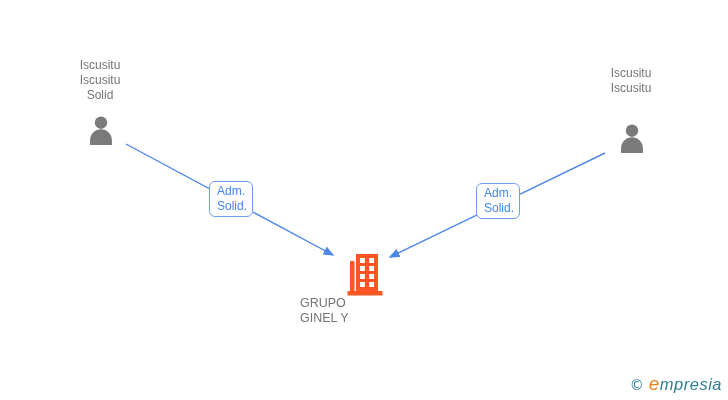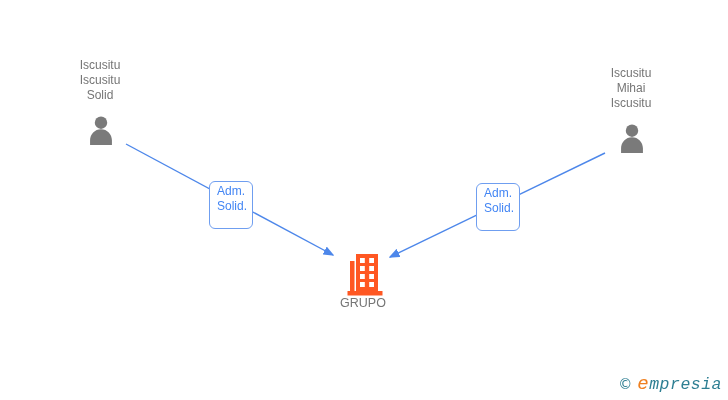--- a/index.html
+++ b/index.html
@@ -24,57 +24,56 @@
     text-align: center;
     font-size: 12px;
     line-height: 15px;
     color: #757575;
   }
   .person-name div { white-space: pre; }
   .person-icon-wrap { position: absolute; width: 30px; height: 30px; }
   .edge-label {
     position: absolute;
     width: 44px;
-    height: 48px;
+    height: 36px;
     background: #ffffff;
     border: 1.5px solid #6f9ef0;
     border-radius: 6px;
     padding: 2px 0 0 7px;
     font-size: 12px;
     line-height: 15px;
     color: #4285f4;
   }
   .edge-label div { white-space: pre; }
   .company-node { position: absolute; }
   .company-icon-wrap { position: absolute; left: 346px; top: 253px; width: 38px; height: 43px; }
   .company-name {
     position: absolute;
     left: 300px; top: 296px;
     width: 126px;
-    text-align: center;
     font-size: 12.5px;
     line-height: 15px;
     color: #757575;
   }
   .company-name div { white-space: pre; }
   .watermark {
     position: absolute;
     right: 6px; bottom: 5px;
     display: flex;
     align-items: baseline;
     gap: 5px;
     cursor: pointer;
   }
   .wm-copy {
     color: #2e7f93;
     font-size: 14px;
     font-family: "DejaVu Sans", sans-serif;
   }
   .wm-brand {
-    font-family: Liberation Mono, monospace;
+    font-family: Liberation Sans, sans-serif;
     font-style: italic;
     font-size: 16.5px;
     color: #2e7f93;
     letter-spacing: 0.5px;
   }
   .wm-e {
     color: #ef8020;
     font-size: 19px;
   }
 </style>
@@ -105,21 +104,20 @@
           <circle cx="14" cy="7.2" r="5.8"></circle>
           <path d="M14 13.2 c-5.8 0 -10.2 4.6 -10.2 10.4 v4.4 h20.4 v-4.4 c0 -5.8 -4.4 -10.4 -10.2 -10.4 z"></path>
         </g>
       </svg>
     </div>
   </div>
 
   <div class="person-node">
     <div class="person-name" style="left:571px; top:66px;">
       <div>Iscusitu</div>
-      <div>Mihai</div>
       <div>Iscusitu</div>
     </div>
     <div class="person-icon-wrap" style="left:617px; top:123px;">
       <svg width="30" height="30" viewBox="0 0 28 28">
         <g fill="#7a7a7a">
           <circle cx="14" cy="7.2" r="5.8"></circle>
           <path d="M14 13.2 c-5.8 0 -10.2 4.6 -10.2 10.4 v4.4 h20.4 v-4.4 c0 -5.8 -4.4 -10.4 -10.2 -10.4 z"></path>
         </g>
       </svg>
     </div>
@@ -149,20 +147,21 @@
           <rect x="23.2" y="13" width="4.8" height="5"></rect>
           <rect x="14" y="21" width="4.8" height="5"></rect>
           <rect x="23.2" y="21" width="4.8" height="5"></rect>
           <rect x="14" y="29" width="4.8" height="5"></rect>
           <rect x="23.2" y="29" width="4.8" height="5"></rect>
         </g>
       </svg>
     </div>
     <div class="company-name">
       <div>GRUPO</div>
+      <div>GINEL Y</div>
     </div>
   </div>
 
   <div class="watermark">
     <span class="wm-copy">©</span>
     <span class="wm-brand"><span class="wm-e">e</span><span>mpresia</span></span>
   </div>
 
 </div>
 

